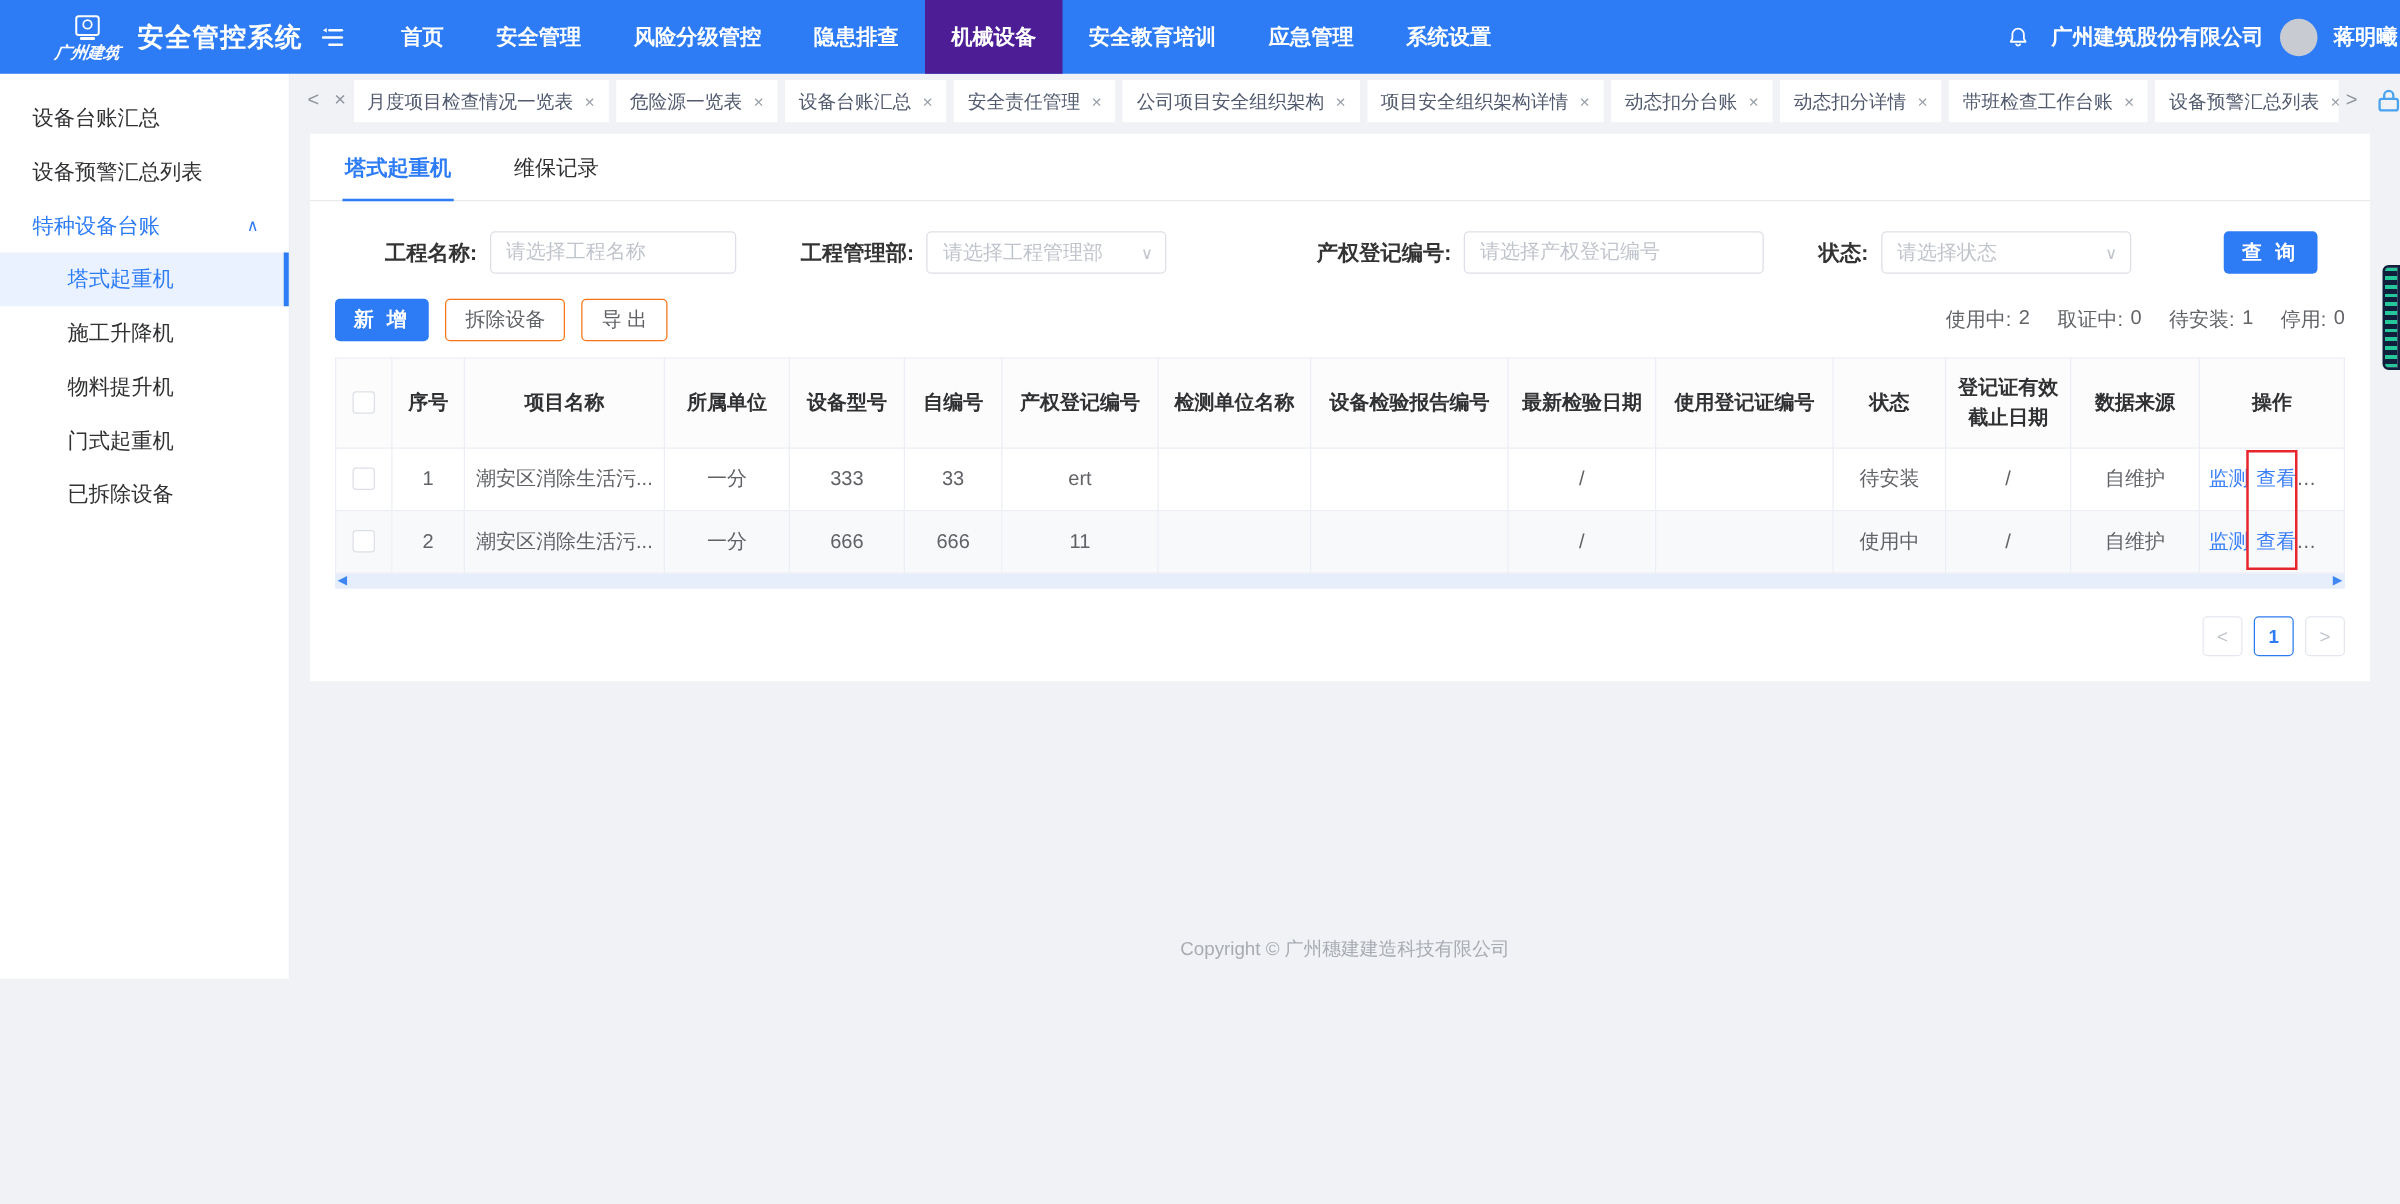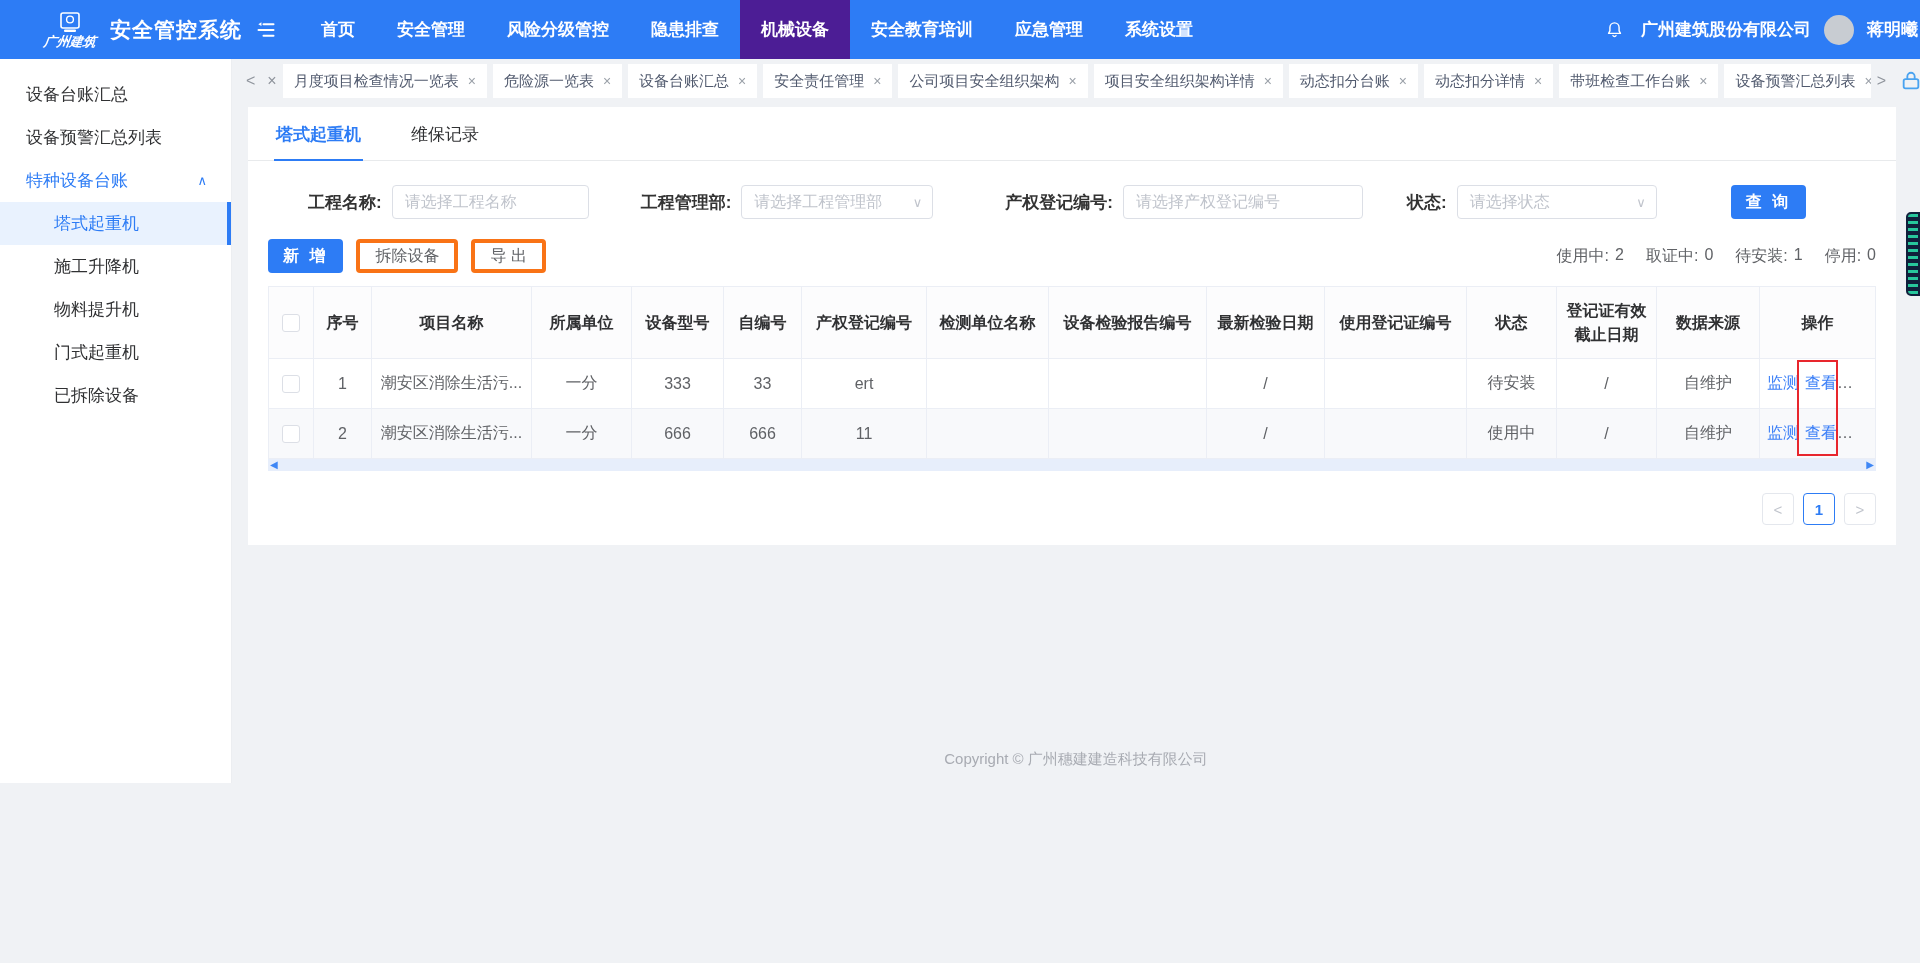--- a/index.html
+++ b/index.html
@@ -54,21 +54,21 @@
   .fin { height:34px; border:1px solid #dcdfe6; border-radius:4px; padding:0 12px; font-size:16px;
          color:#606266; outline:none; font-family:"Liberation Sans",sans-serif; }
   .fin::placeholder { color:#c0c4cc; }
   .fselect { height:34px; border:1px solid #dcdfe6; border-radius:4px; padding:0 10px 0 12px; font-size:16px;
              color:#c0c4cc; display:flex; align-items:center; justify-content:space-between; cursor:pointer; background:#fff; }
   .fselect .dn { color:#c0c4cc; font-size:13px; }
   .btn-primary { background:#2d7cf5; color:#fff; border:none; border-radius:4px; height:34px; padding:0 15px;
                  font-size:16px; font-weight:bold; letter-spacing:3px; cursor:pointer; font-family:"Liberation Sans",sans-serif; }
 
   .toolbar { display:flex; align-items:center; padding:18px 20px 13px;justify-content:flex-end; }
-  .btn { height:34px; padding:0 15px; border:4px solid #f97316; border-radius:4px; background:#fff;
+  .btn { height:34px; padding:0 15px; border:1px solid #f97316; border-radius:4px; background:#fff;
          font-size:16px; color:#606266; margin-right:13px; cursor:pointer; font-family:"Liberation Sans",sans-serif; }
   .stats { margin-left:auto; display:flex; gap:22px; font-size:16px; color:#606266; }
   .stat { display:flex; gap:6px; }
 
   
   .table-wrap { margin:0 20px; position:relative; }
   table { width:100%; border-collapse:collapse; table-layout:fixed; }
   th, td { border:1px solid #ebeef5; text-align:center; }
   th { height:72px; font-size:16px; font-weight:600; color:#303133; background:#fcfcfd; padding:0 4px; line-height:1.5; }
   td { height:50px; font-size:16px; color:#606266; padding:0 4px; overflow:hidden; white-space:nowrap; text-overflow:ellipsis; }
@@ -254,21 +254,21 @@
       </div>
 
       <div class="filters">
         <span class="flabel">工程名称:</span>
         <input class="fin" style="width: 197px;" placeholder="请选择工程名称">
         <span class="flabel" style="margin-left:52px">工程管理部:</span>
         <div class="fselect" style="width:192px">
           <span>请选择工程管理部</span>
           <span class="dn">∨</span>
         </div>
-        <span class="flabel" style="margin-left:72px">产权登记编号:</span>
+        <span class="flabel" style="margin-left:120px">产权登记编号:</span>
         <input class="fin" style="width: 240px;" placeholder="请选择产权登记编号">
         <span class="flabel" style="margin-left:44px">状态:</span>
         <div class="fselect" style="width:200px">
           <span>请选择状态</span>
           <span class="dn">∨</span>
         </div>
         <button class="btn-primary" style="margin-left:74px">查 询</button>
       </div>
 
       <div class="toolbar">

